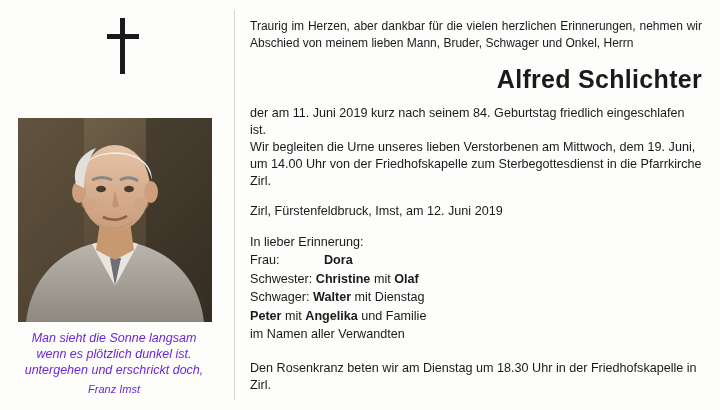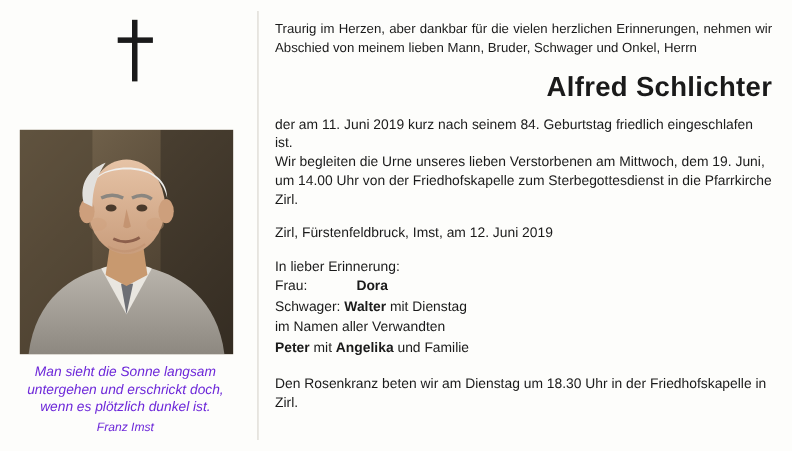--- a/index.html
+++ b/index.html
@@ -201,22 +201,22 @@
 
         <path d="M80 106 q17 10 34 -2" stroke="#bf9170" stroke-width="2" fill="none" opacity="0.6"></path>
 
         <ellipse cx="71" cy="86" rx="8" ry="6" fill="#cfa07c" opacity="0.45"></ellipse>
         <ellipse cx="123" cy="86" rx="8" ry="6" fill="#cfa07c" opacity="0.45"></ellipse>
       </svg>
     </div>
 
     <div class="verse">
       <div>Man sieht die Sonne langsam</div>
+      <div>wenn es plötzlich dunkel ist.</div>
       <div>untergehen und erschrickt doch,</div>
-      <div>wenn es plötzlich dunkel ist.</div>
       <div class="author">Franz Imst</div>
     </div>
   </div>
 
   <div class="divider"></div>
 
   <div class="right-col">
 
     <div class="intro">Traurig im Herzen, aber dankbar für die vielen herzlichen Erinnerungen, nehmen wir Abschied von meinem lieben Mann, Bruder, Schwager und Onkel, Herrn</div>
 
@@ -229,26 +229,30 @@
 
     <div class="place-line">Zirl, Fürstenfeldbruck, Imst, am 12. Juni 2019</div>
 
     <div class="memory-head">In lieber Erinnerung:</div>
 
     <div class="family">
       <div class="row">
         <span class="lbl-w">Frau:</span><span class="b">Dora</span>
       </div>
       <div class="row">
+        <span class="lbl">Schwester:</span>
+        <span class="b">Christine</span><span> mit </span><span class="b">Olaf</span>
+      </div>
+      <div class="row">
         <span class="lbl">Schwager:</span>
         <span class="b">Walter</span><span> mit Dienstag</span>
       </div>
       <div class="row">
+        <span class="b">Peter</span><span> mit </span><span class="b">Angelika</span><span> und Familie</span>
+      </div>
+      <div class="row">
         <span>im Namen aller Verwandten</span>
-      </div>
-      <div class="row">
-        <span class="b">Peter</span><span> mit </span><span class="b">Angelika</span><span> und Familie</span>
       </div>
     </div>
 
     <div class="closing">Den Rosenkranz beten wir am Dienstag um 18.30 Uhr in der Friedhofskapelle in Zirl.</div>
   </div>
 </div>
 
 </body></html>

